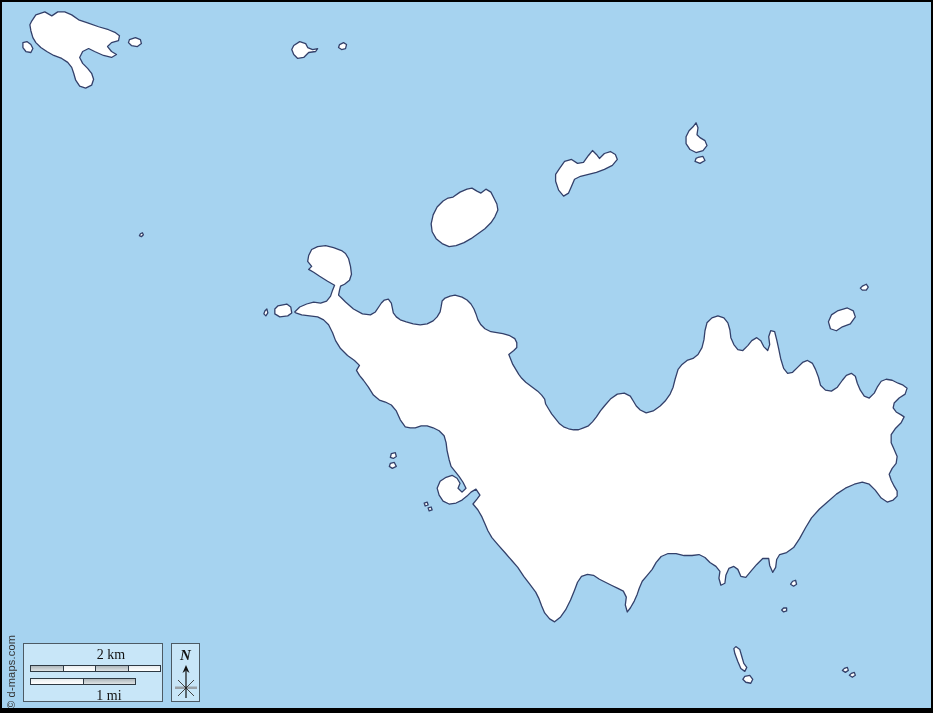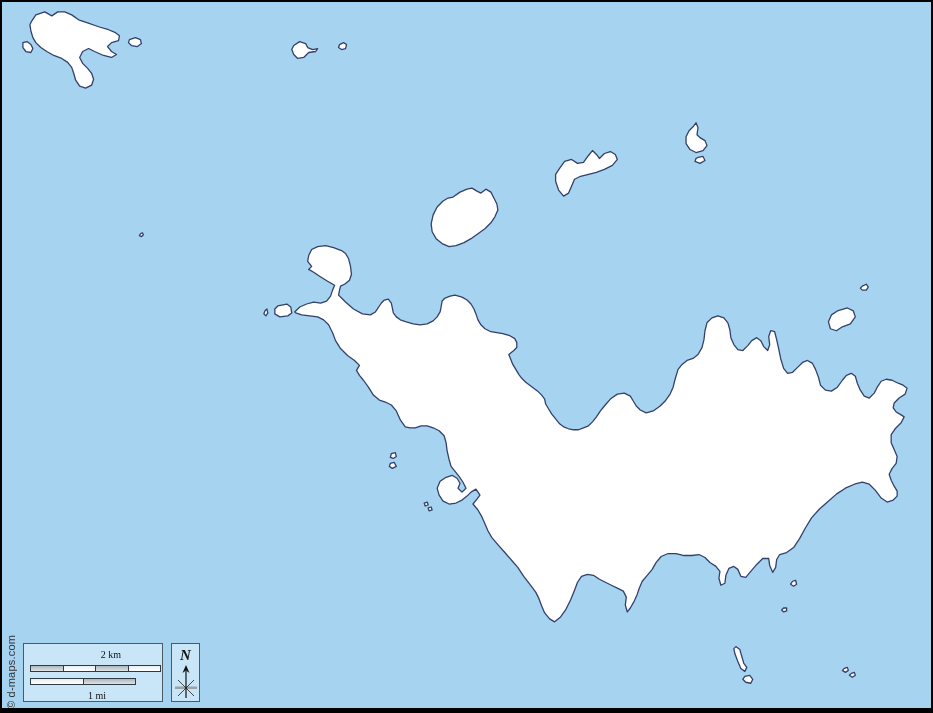--- a/index.html
+++ b/index.html
@@ -17,35 +17,35 @@
 
   .legend-box {
     position:absolute;
     box-sizing:border-box;
     background:#c8e6f8;
     border:1px solid #4c5a64;
   }
   .scale-box { left:21px; top:641px; width:140px; height:59px; }
   .scale-label {
     font-family:"Liberation Serif", serif;
-    font-size:10px; color:#111;
+    font-size:14px; color:#111;
     text-align:center; line-height:14px;padding-left:36px;
   }
   .km-label { margin-top:4px; }
   .bar {
     position:absolute; left:6px; height:5px;
     border:1px solid #2e3a44; display:flex;
   }
   .km-bar { top:21px; width:129px; }
   .mi-bar { top:34px; width:104px; }
   .bar .seg { height:100%; }
   .seg.g { background:linear-gradient(#aeb6ba,#dfe4e6); }
   .seg.w { background:linear-gradient(#e9edef,#ffffff); }
   .bar .seg + .seg { border-left:1px solid #2e3a44; }
-  .mi-label-wrap { position:absolute; left:2px; top:45px; width:106px; }
+  .mi-label-wrap { position:absolute; left:14px; top:45px; width:106px; }
 
   .north-box { left:169px; top:641px; width:29px; height:59px; }
   .north-label {
     font-family:"Liberation Serif", serif;
     font-style:italic; font-weight:bold;
     font-size:15px; color:#111; text-align:center; margin-top:3px;
   }
   .compass { display:block; margin:1px auto 0 auto; }
 
   .mercator-box {

